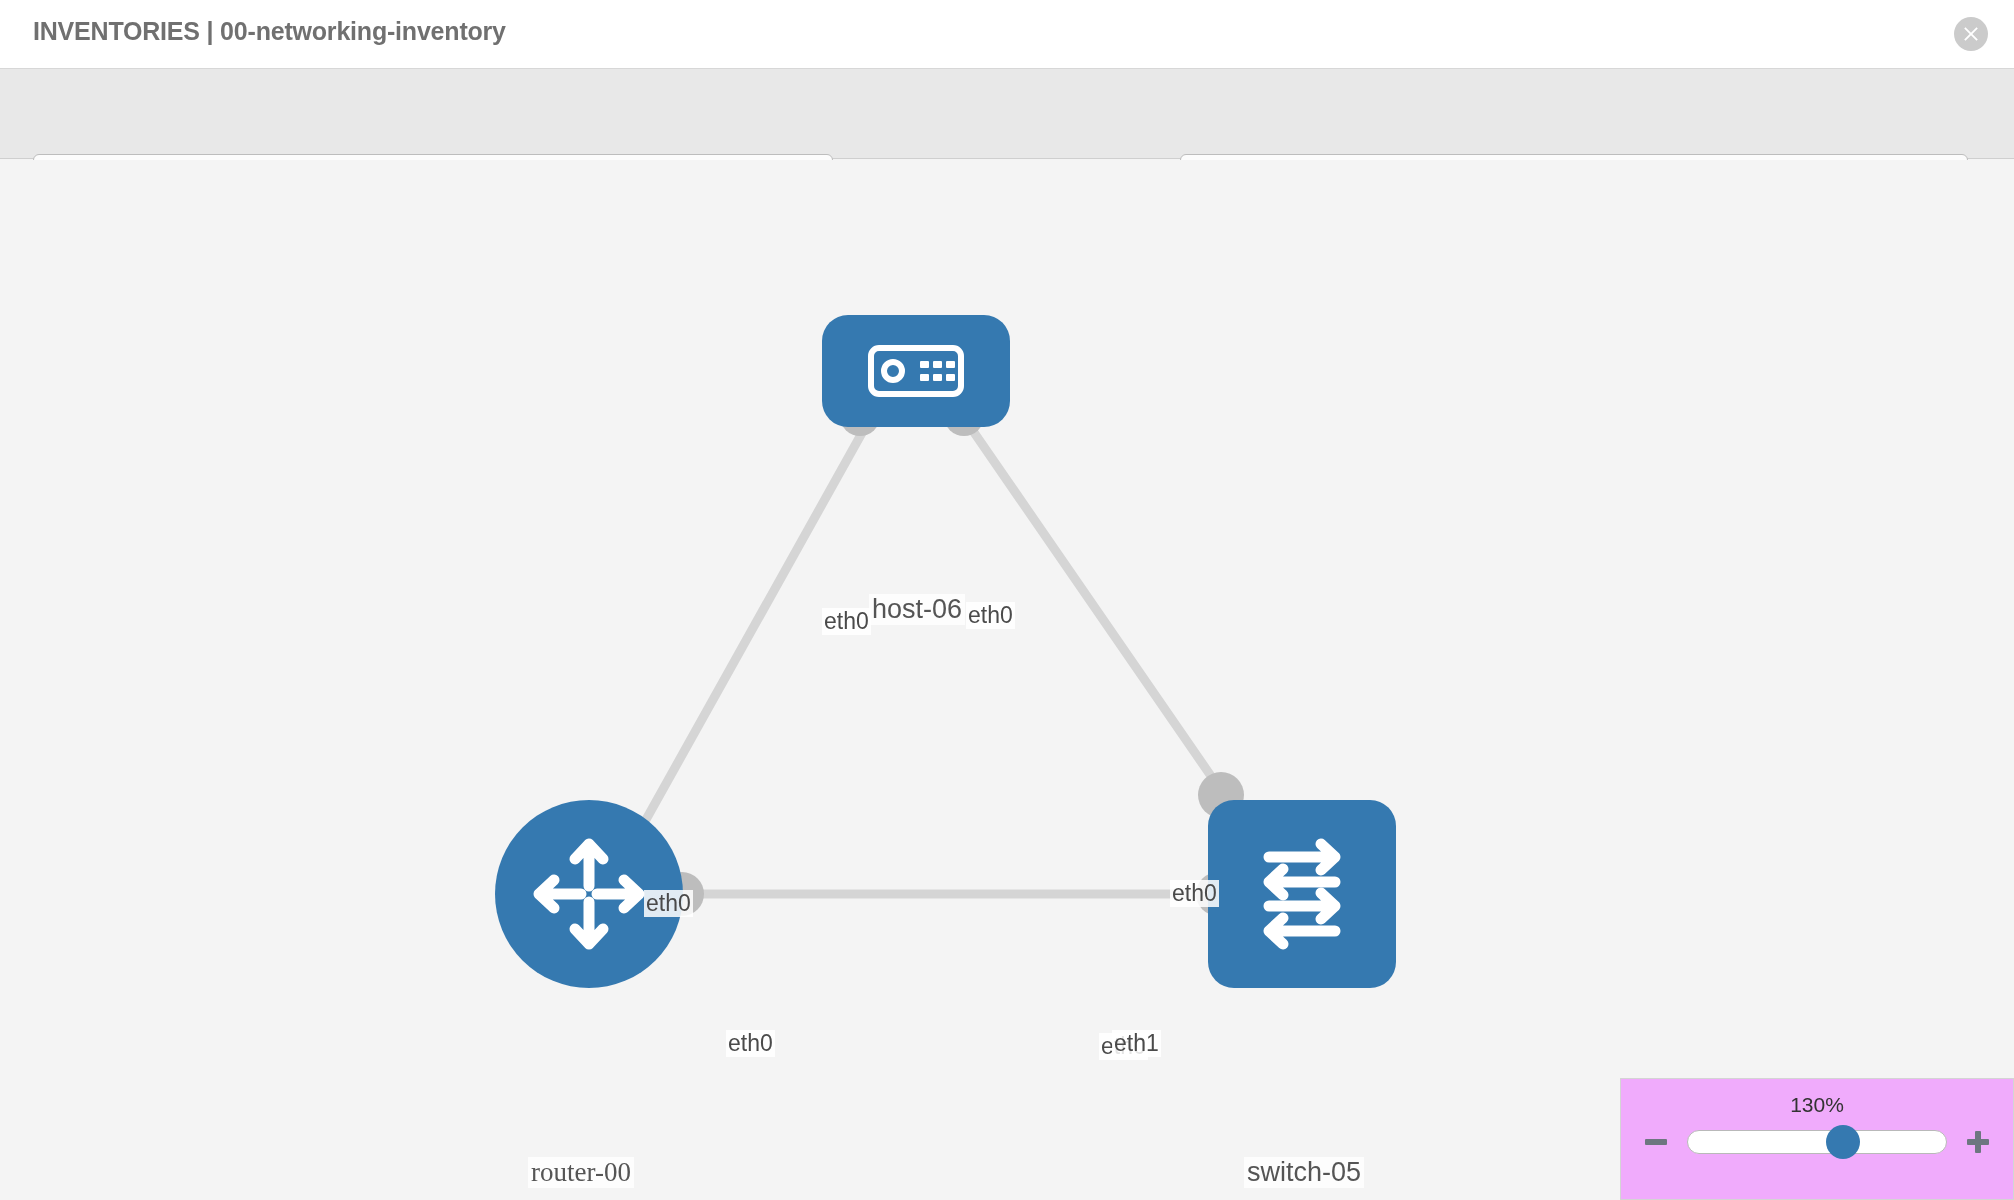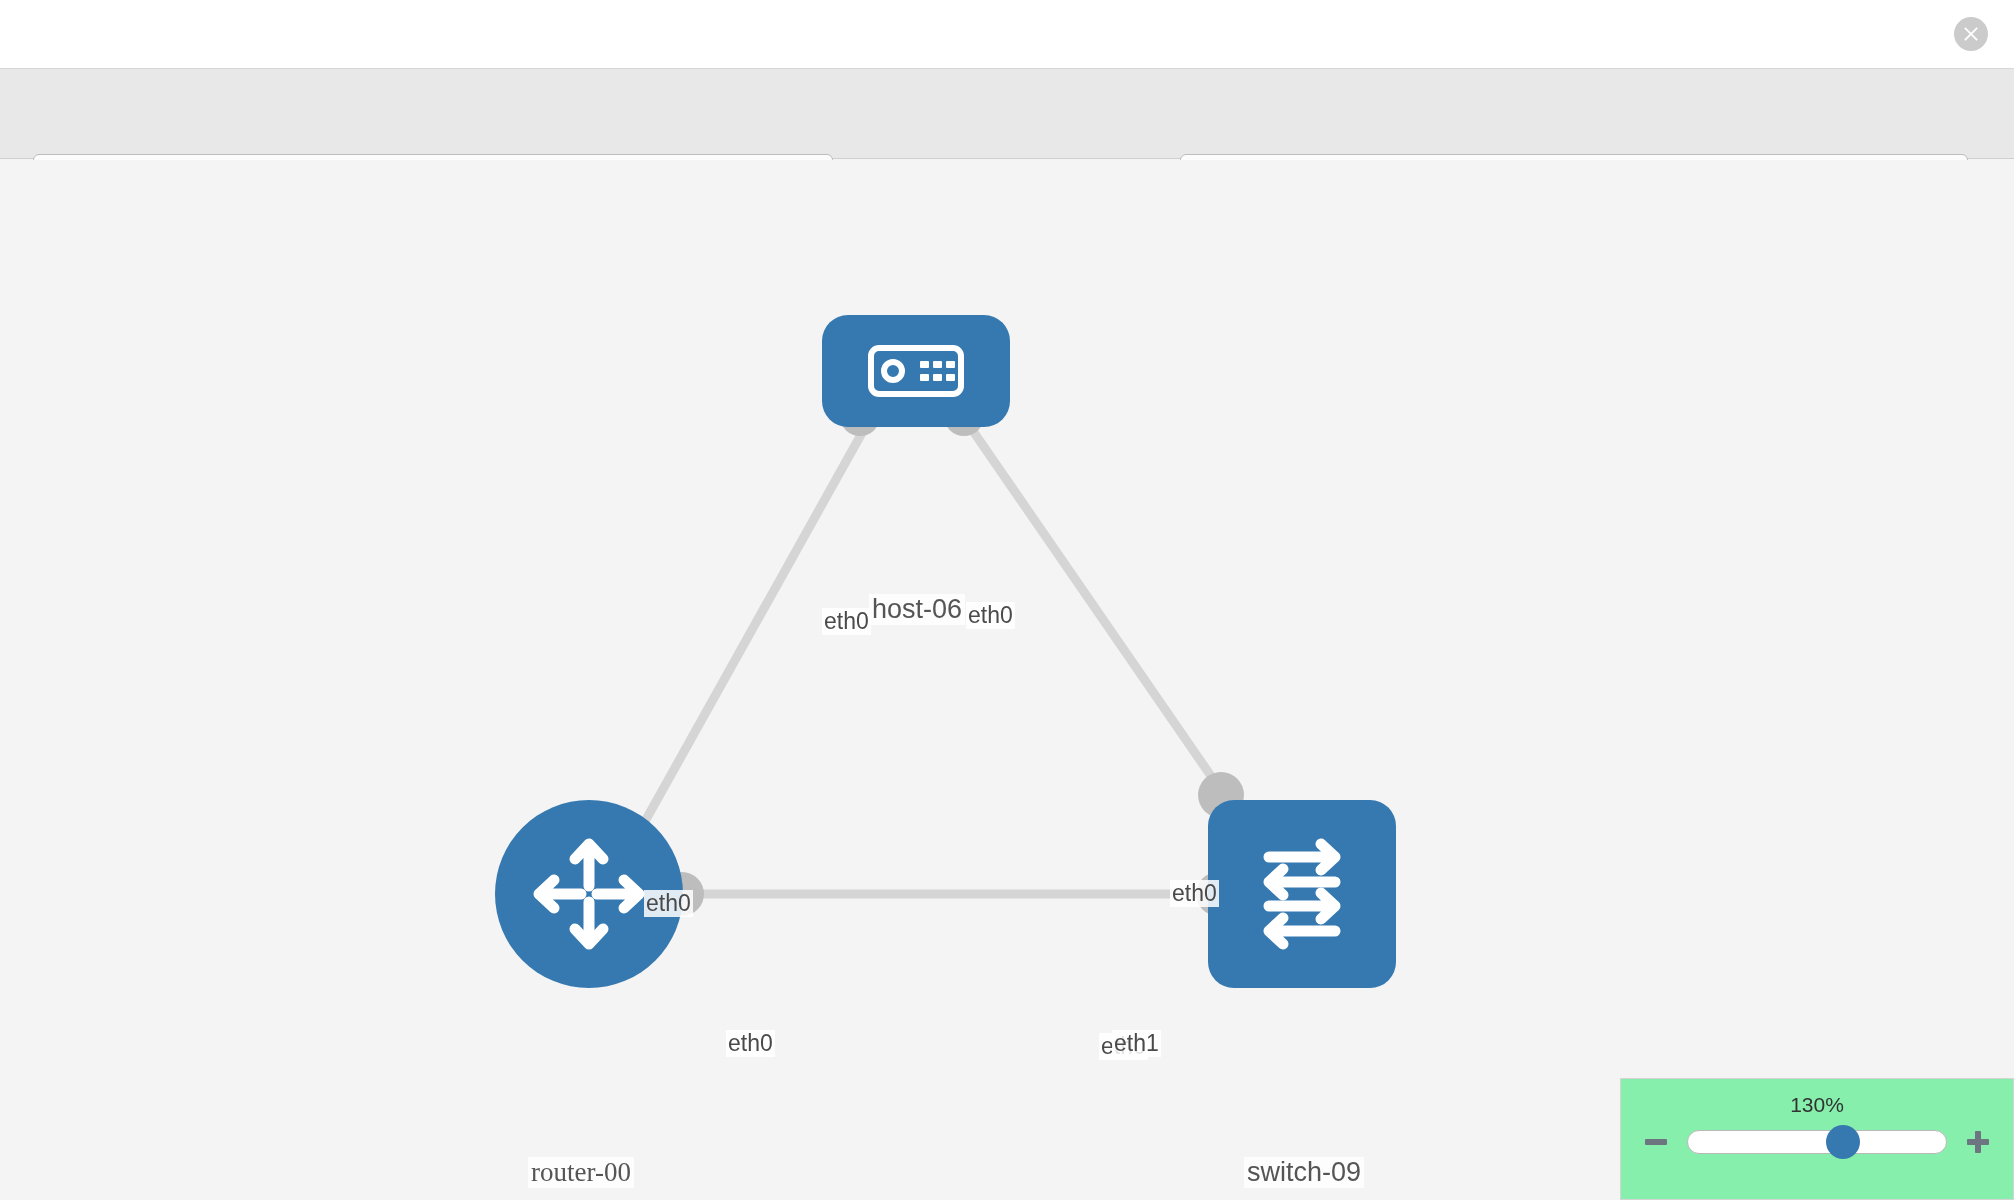--- a/index.html
+++ b/index.html
@@ -94,21 +94,21 @@
     position: absolute;
     font-size: 23px; color: #4a4a4a;
     background: rgba(255,255,255,0.85);
     white-space: nowrap; padding: 0 2px;
   }
 
   
   .zoom-panel {
     position: absolute; left: 1620px; top: 1078px;
     width: 394px; height: 122px;
-    background: #86efac; border: 1px solid #d4d4d4;
+    background: #f0abfc; border: 1px solid #d4d4d4;
   }
   .zoom-value {
     position: absolute; left: 0; right: 0; top: 14px;
     text-align: center; font-size: 21px; color: #333333;
   }
   .zoom-row {
     position: absolute; left: 0; right: 0; top: 50px;
     display: flex; align-items: center; padding: 0 22px;
   }
   .zoom-btn {
@@ -133,20 +133,21 @@
     border-radius: 50%; background: #3579b0; cursor: grab;
     transform: translateX(-17px);
   }
 </style>
 </head>
 <body>
 
 <div id="app">
 
   <div class="header">
+    <div class="header-title">INVENTORIES | 00-networking-inventory</div>
     <div class="close-btn">
       <svg width="34" height="34" viewBox="0 0 34 34" aria-hidden="true">
         <path d="M11.5 10.2 L17 15.7 L22.5 10.2 L23.8 11.5 L18.3 17 L23.8 22.5 L22.5 23.8 L17 18.3 L11.5 23.8 L10.2 22.5 L15.7 17 L10.2 11.5 Z" fill="#ffffff"></path>
       </svg>
     </div>
   </div>
 
   <div class="toolbar">
 
     <div class="select-box" id="actions-select">
@@ -222,21 +223,21 @@
     <div class="node" id="node-switch">
       <svg width="118" height="118" viewBox="0 0 118 118" aria-hidden="true">
         <g stroke="#ffffff" stroke-width="11" stroke-linecap="round" stroke-linejoin="round" fill="none">
           <path d="M26 22 H92 M78 9 L92 22 L78 35"></path>
           <path d="M92 47 H26 M40 34 L26 47 L40 60"></path>
           <path d="M26 71 H92 M78 58 L92 71 L78 84"></path>
           <path d="M92 96 H26 M40 83 L26 96 L40 109"></path>
         </g>
       </svg>
     </div>
-    <div class="node-label" id="label-switch">switch-09</div>
+    <div class="node-label" id="label-switch">switch-05</div>
 
     <div class="if-label" style="left:822px; top:448px;">eth0</div>
     <div class="if-label" style="left:966px; top:442px;">eth0</div>
     <div class="if-label" style="left:644px; top:730px;">eth0</div>
     <div class="if-label" style="left:1170px; top:720px;">eth0</div>
     <div class="if-label" style="left:726px; top:870px;">eth0</div>
     <div class="if-label" style="left:1099px; top:873px;">eth0</div>
     <div class="if-label" style="left:1112px; top:870px;">eth1</div>
   </div>
 

